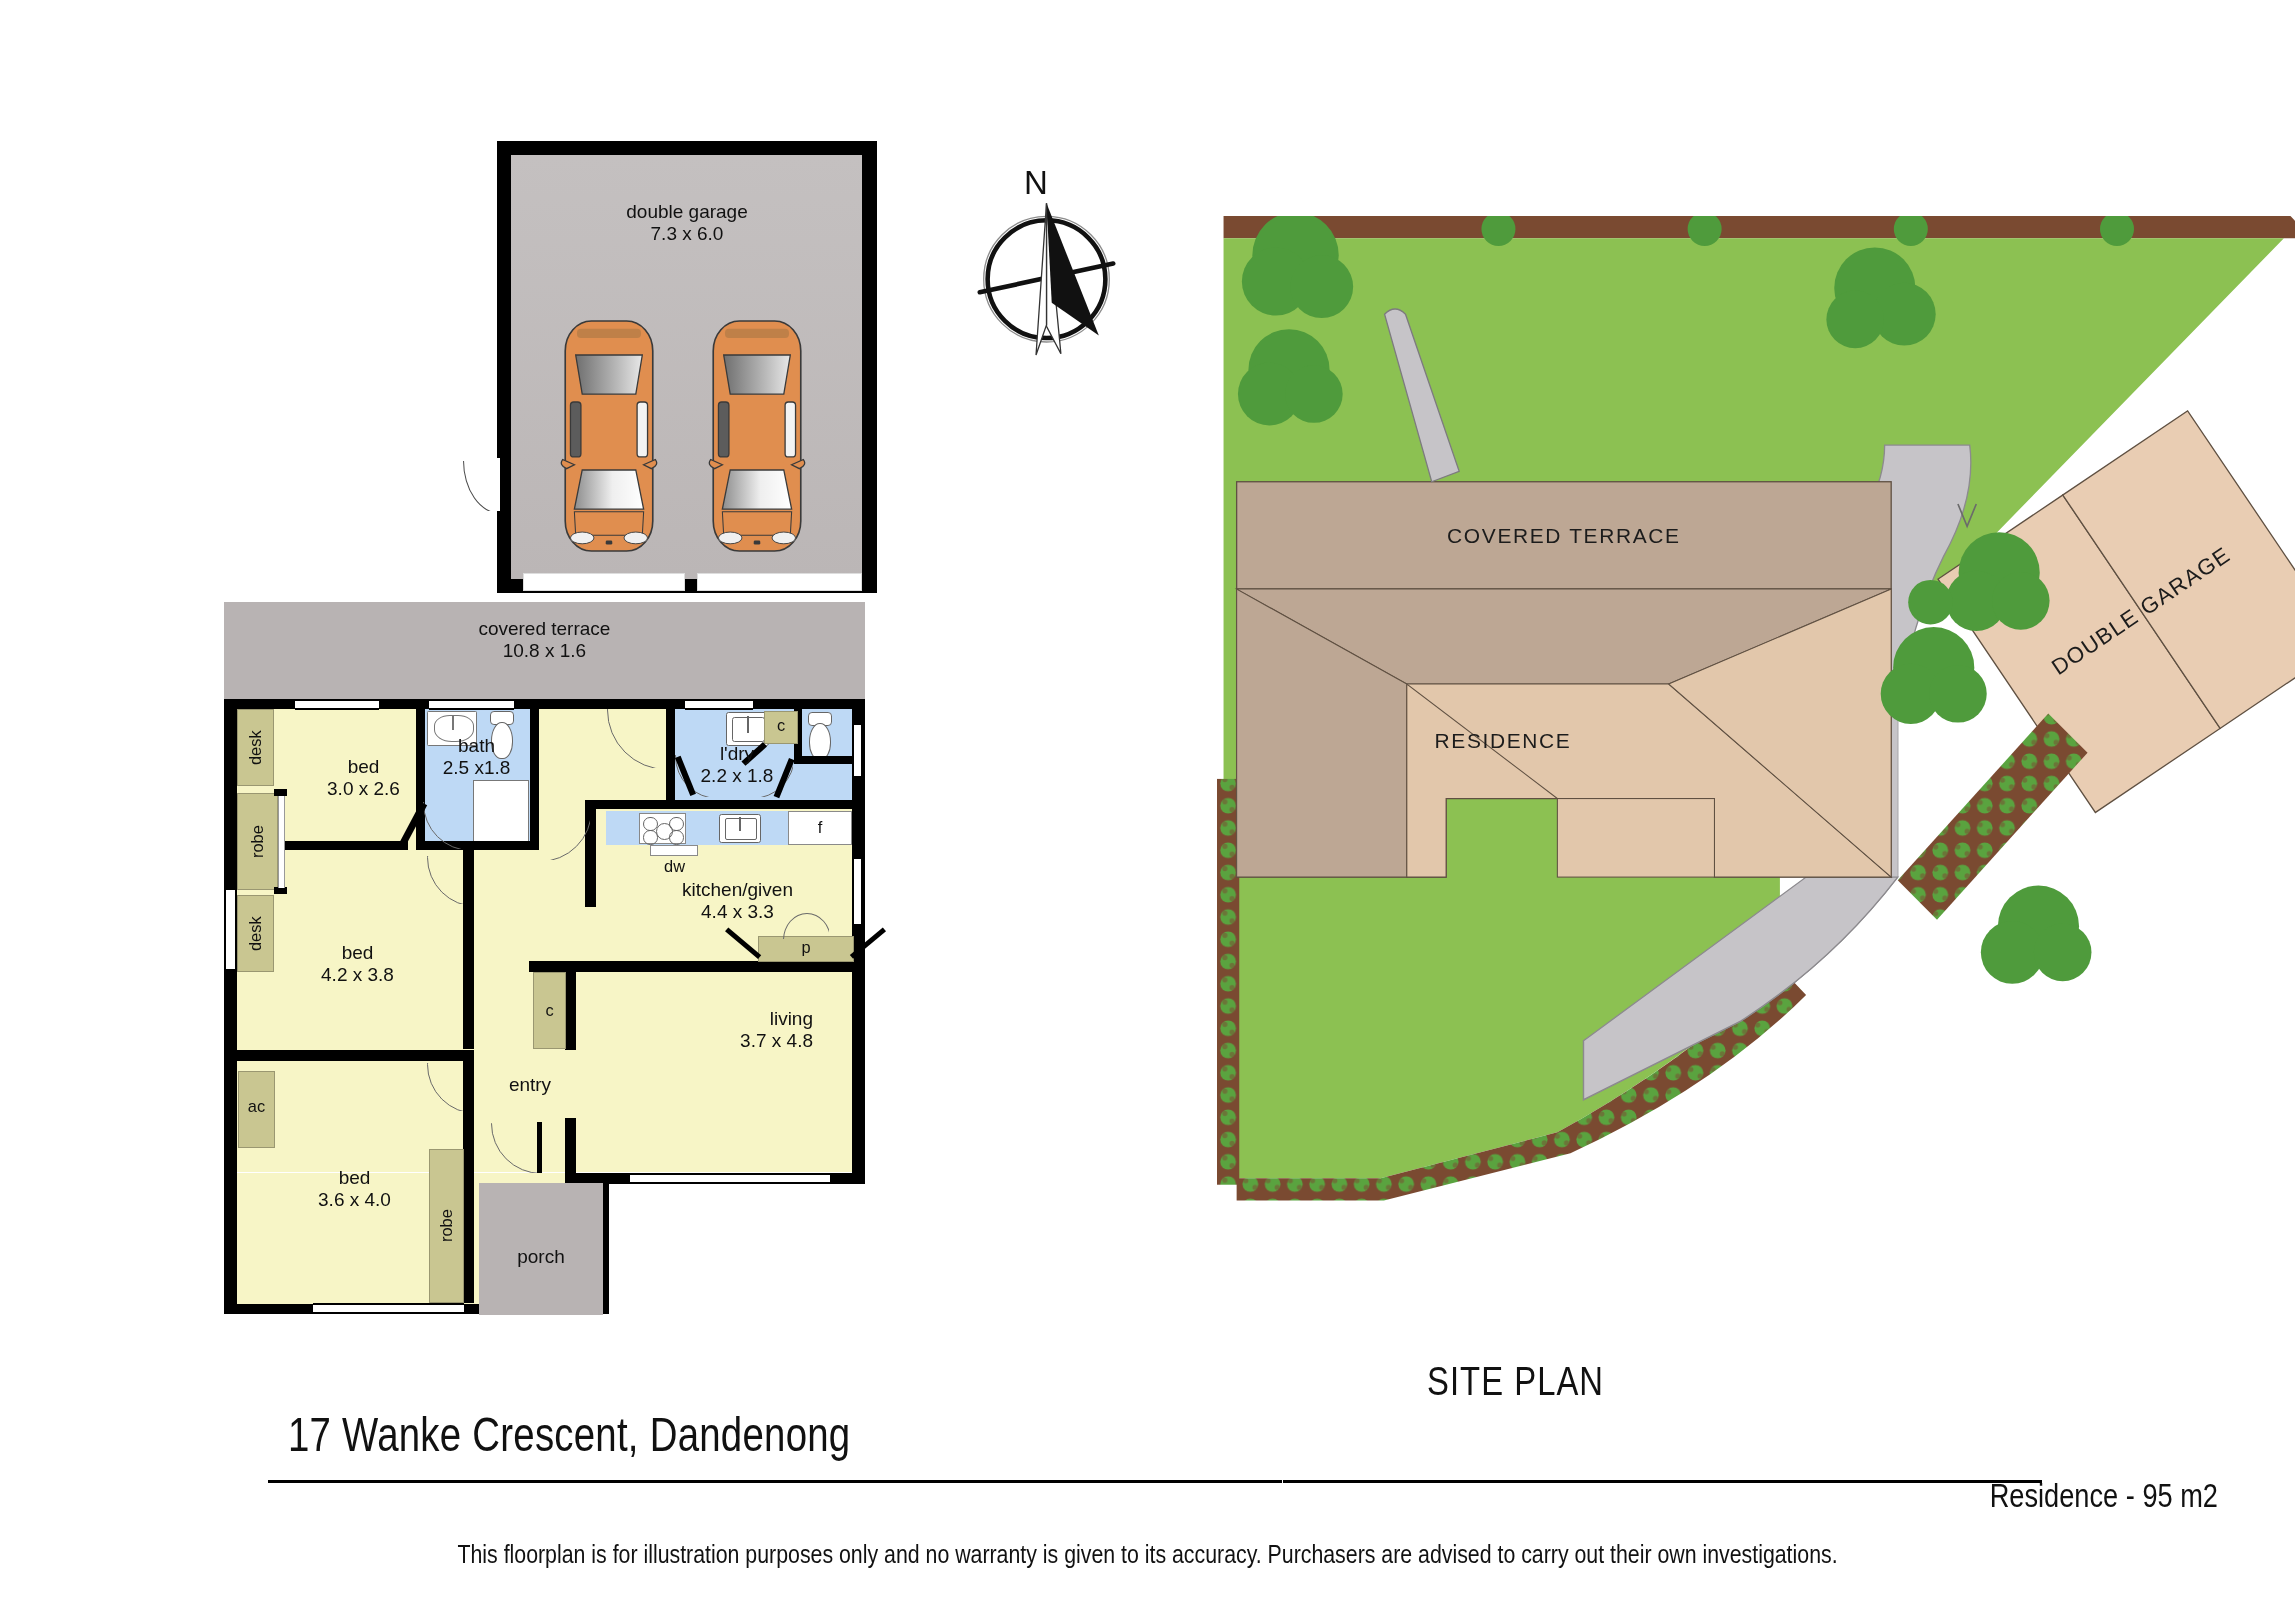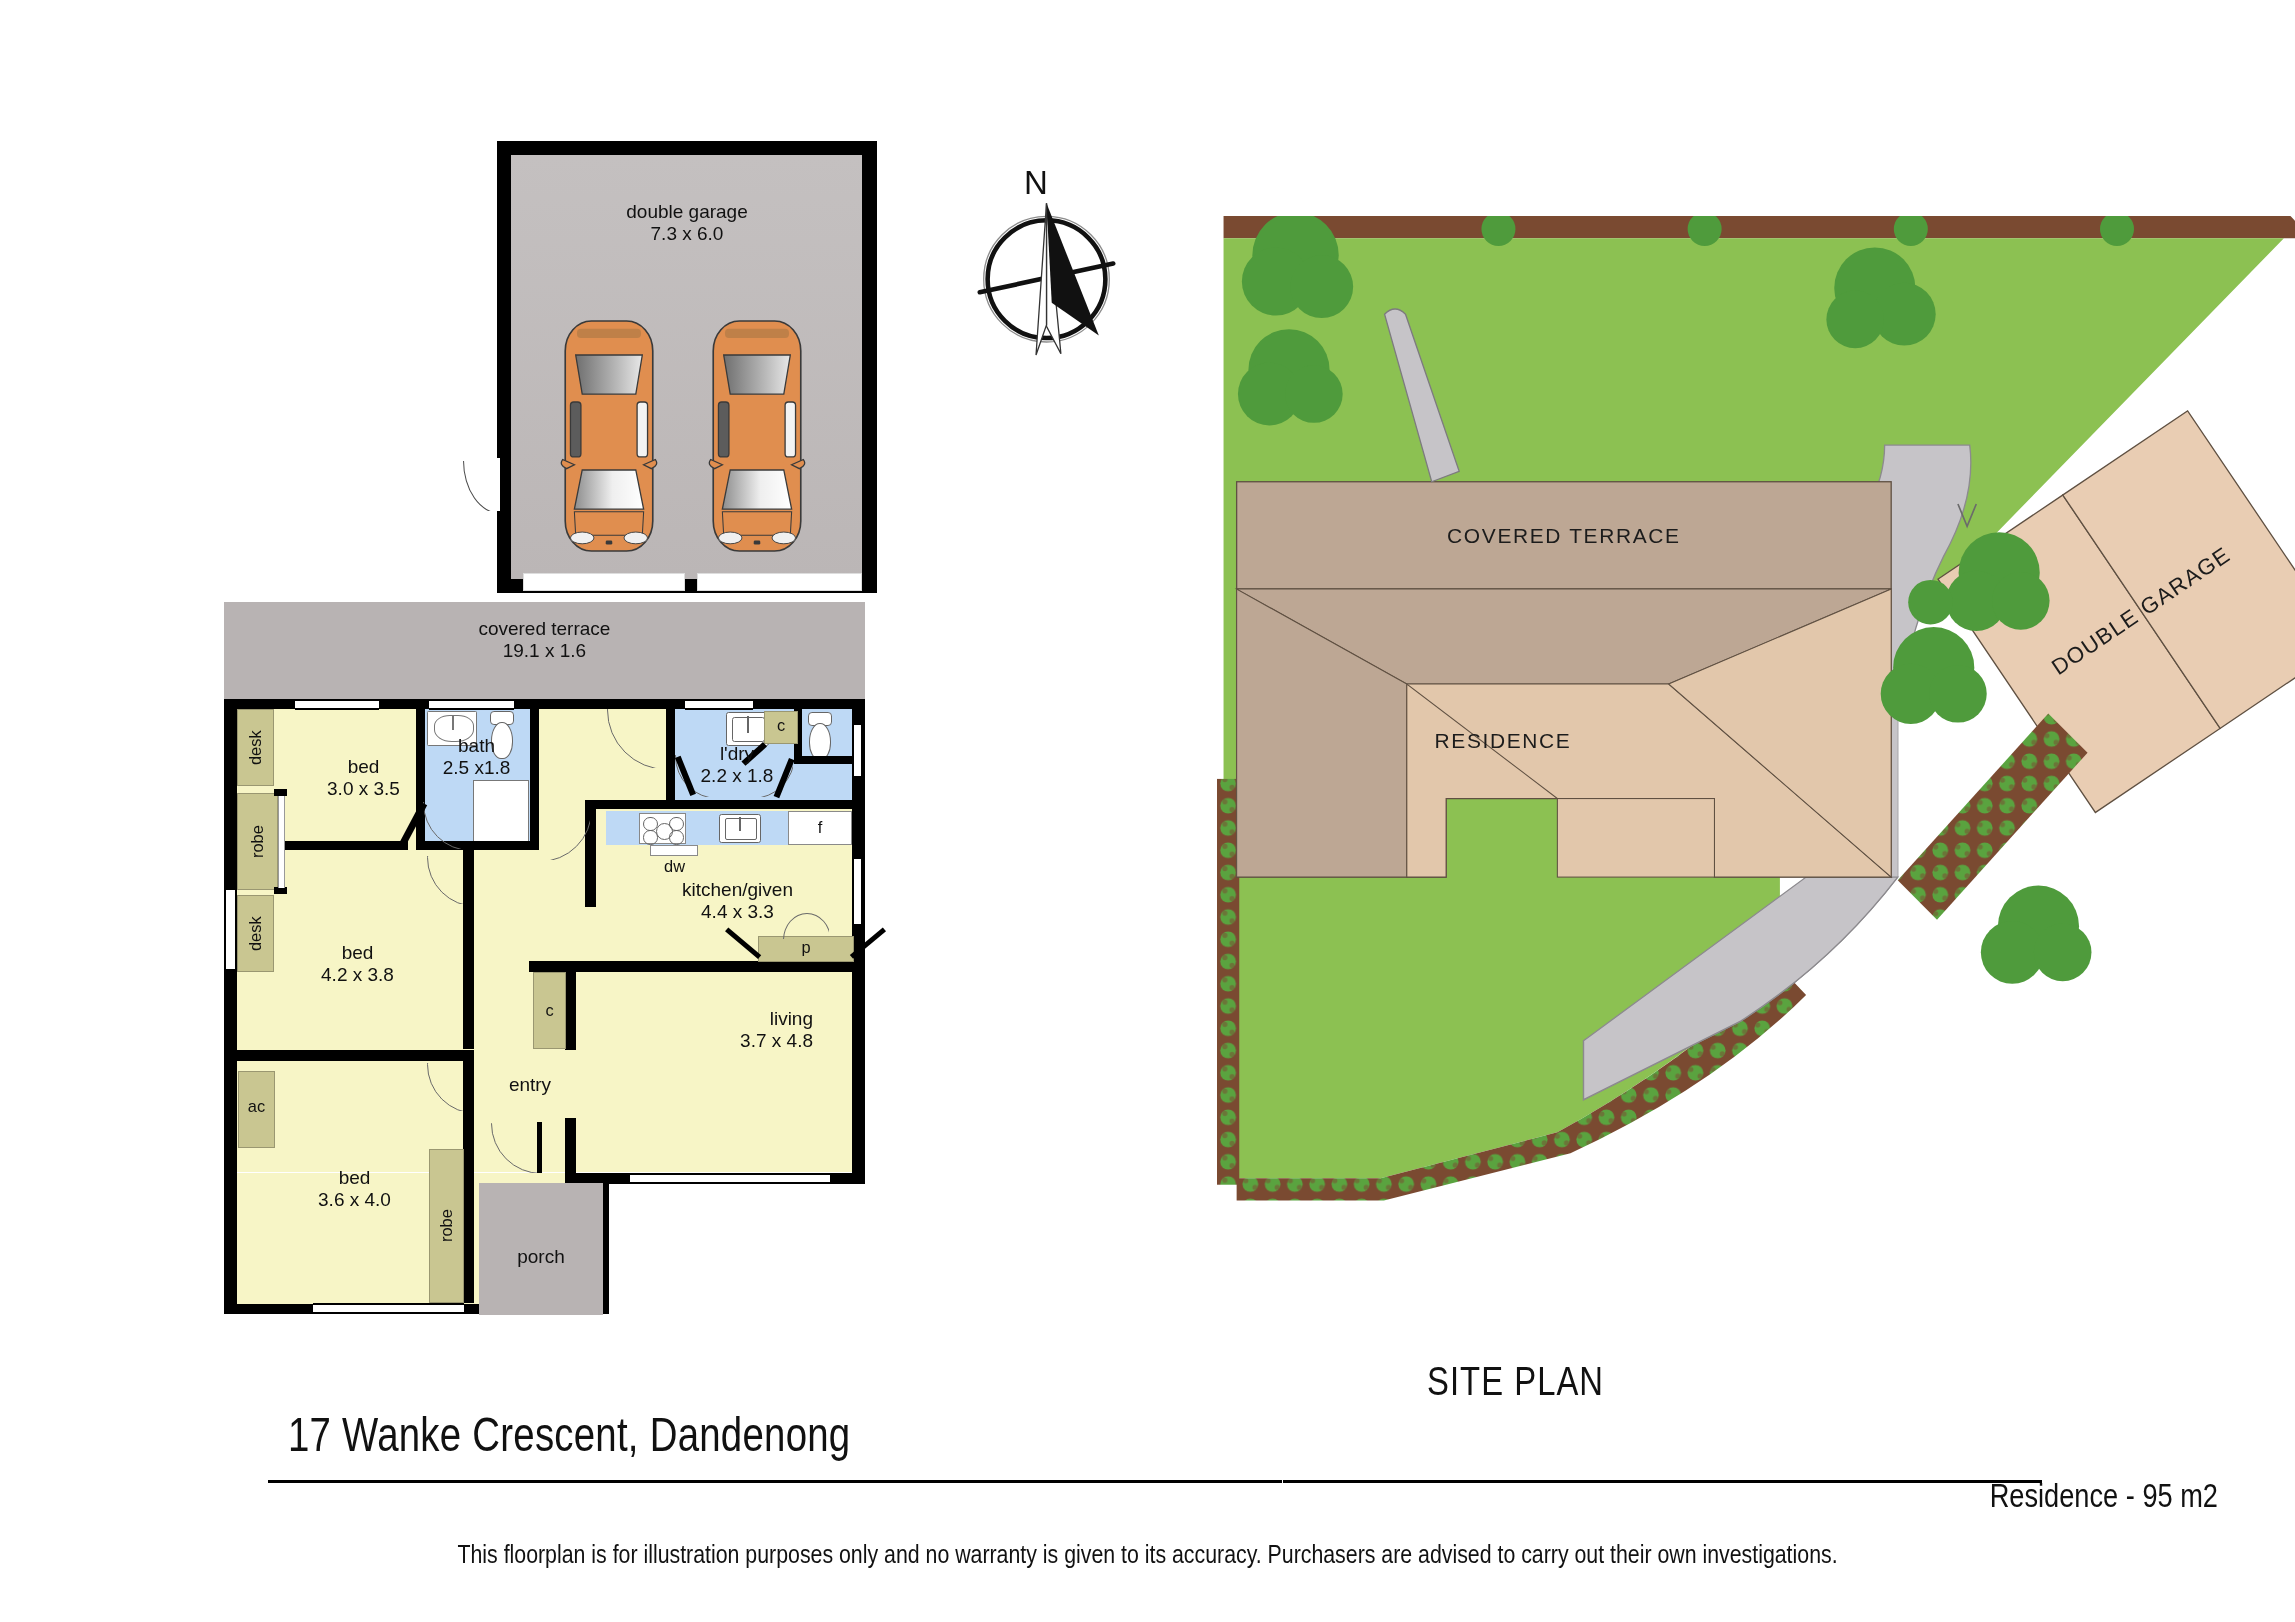--- a/index.html
+++ b/index.html
@@ -129,21 +129,21 @@
     <polygon points="120,60 200,262 128,212" fill="#111111"></polygon>
     <polygon points="120,60 104,292 120,246" fill="#ffffff" stroke="#333" stroke-width="2"></polygon>
   </svg>
 </div>
 
 <div class="abs" style="left:216px;top:602px;width:661px;height:739px;">
 
   <div class="grey" style="left:7.9px;top:0px;width:641px;height:97px;"></div>
   <div class="label" style="left:7.9px;top:15.7px;width:641px;">
     <div class="lbl-room">covered terrace</div>
-    <div class="lbl-dim">19.1 x 1.6</div>
+    <div class="lbl-dim">10.8 x 1.6</div>
   </div>
 
   <div class="wall" style="left:7.9px;top:97px;width:641px;height:10.5px;"></div>
   <div class="wall" style="left:7.9px;top:97px;width:13px;height:615px;"></div>
   <div class="wall" style="left:636px;top:97px;width:13px;height:484px;"></div>
   <div class="wall" style="left:390px;top:571px;width:259px;height:10.5px;"></div>
   <div class="wall" style="left:7.9px;top:701px;width:382px;height:10.5px;"></div>
   <div class="wall" style="left:382px;top:571px;width:10.5px;height:141px;"></div>
 
   <div class="room" style="left:21px;top:107px;width:615px;height:463px;"></div>
@@ -290,21 +290,21 @@
   <div class="wall" style="left:321px;top:520px;width:5.2px;height:51px;"></div>
 
   <div class="wall" style="left:542px;top:314px;width:5.2px;height:43px;transform:rotate(-50deg);transform-origin:bottom left;"></div>
   <div class="wall" style="left:632px;top:314px;width:5.2px;height:43px;transform:rotate(50deg);transform-origin:bottom right;"></div>
   <div class="abs" style="left:567px;top:311px;width:46px;height:26px;overflow:hidden;">
     <div style="position:absolute;left:0;top:0;width:46px;height:52px;border:1.3px solid #6a6a6a;border-radius:50%;"></div>
   </div>
 
   <div class="label" style="left:72px;top:154px;width:151px;">
     <div class="lbl-room">bed</div>
-    <div class="lbl-dim">3.0 x 3.5</div>
+    <div class="lbl-dim">3.0 x 2.6</div>
   </div>
   <div class="label" style="left:203px;top:133px;width:115px;">
     <div class="lbl-room">bath</div>
     <div class="lbl-dim">2.5 x1.8</div>
   </div>
   <div class="label" style="left:458px;top:141px;width:126px;">
     <div class="lbl-room">l'dry</div>
     <div class="lbl-dim">2.2 x 1.8</div>
   </div>
   <div class="label" style="left:407px;top:277px;width:229px;">

